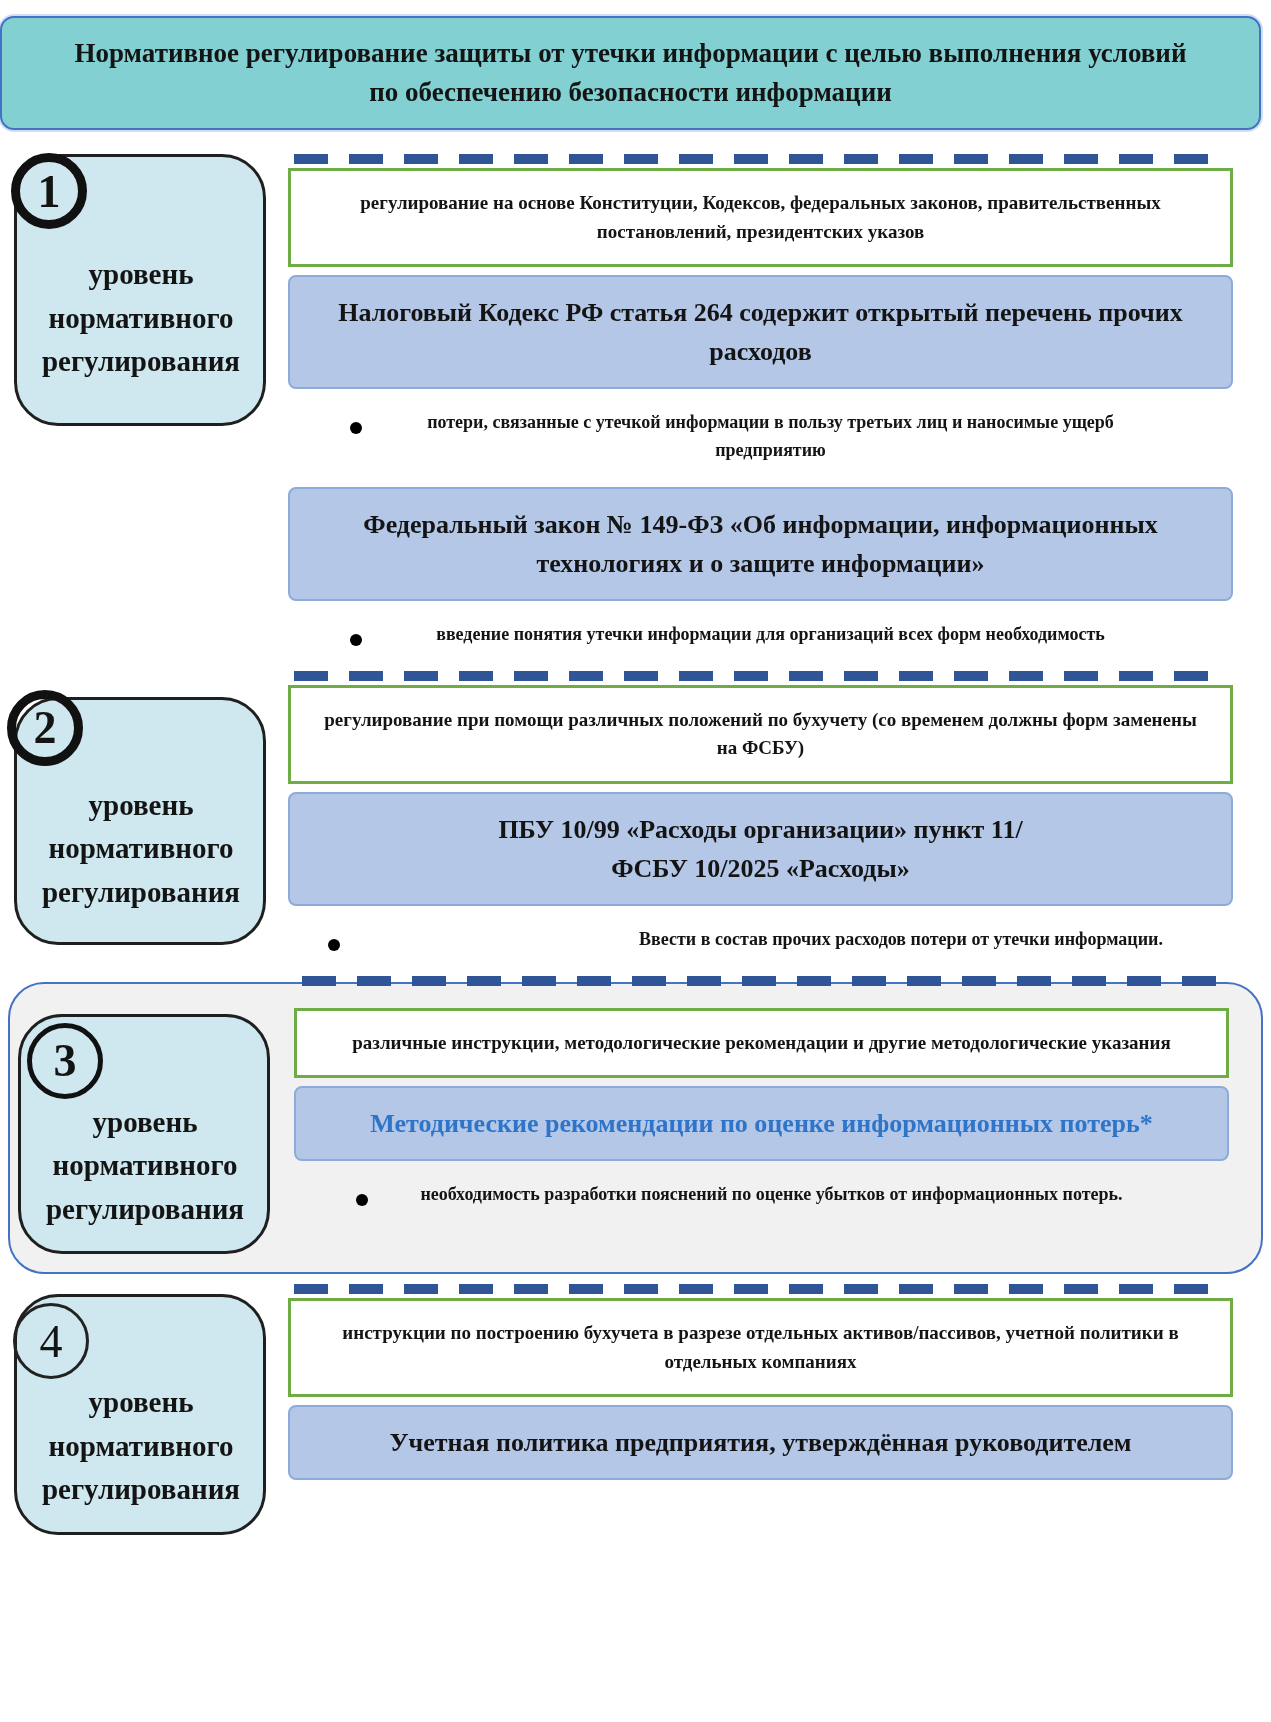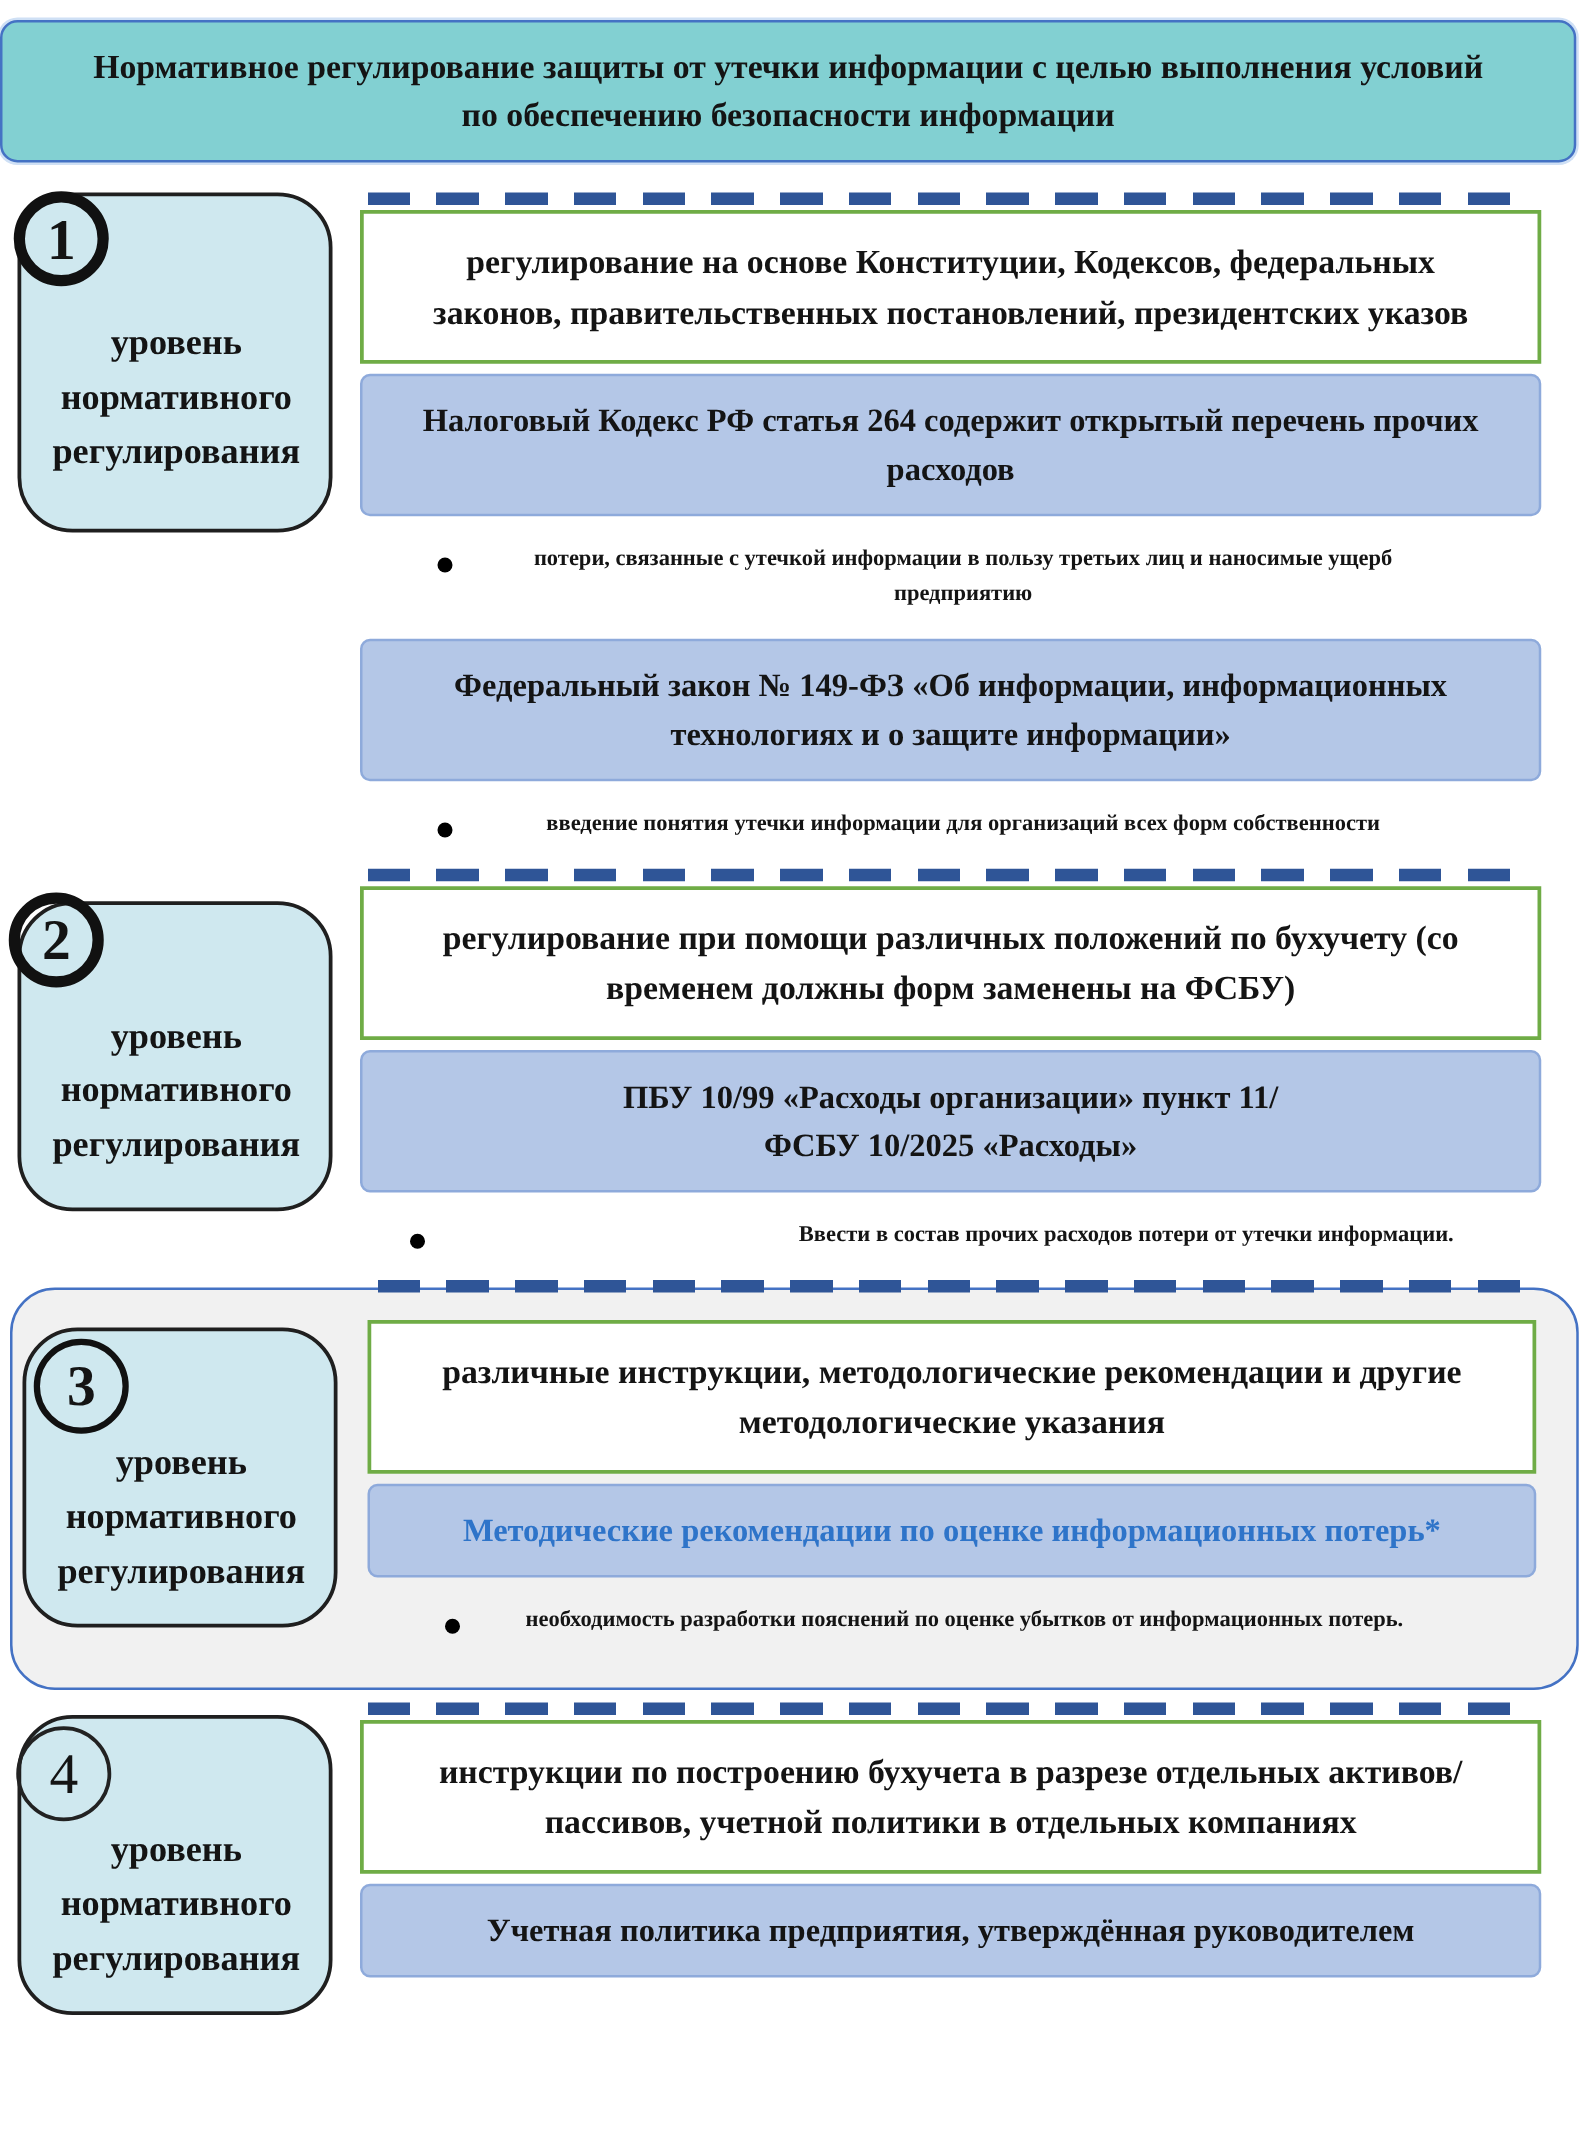--- a/index.html
+++ b/index.html
@@ -79,21 +79,21 @@
     background:repeating-linear-gradient(90deg,
       var(--dash-blue) 0 34px, transparent 34px 55px);
     margin:0 6px 4px 6px;
   }
   
   .green-box{
     background:#ffffff;
     border:3px solid var(--green-border);
     padding:18px 30px;
     text-align:center;
-    font-size:27px;
+    font-size:19px;
     line-height:1.5;
   }
   .blue-box{
     background:var(--blue-box-fill);
     border:2px solid var(--blue-box-border);
     border-radius:8px;
     padding:16px 30px;
     margin-top:8px;
     text-align:center;
     font-size:26px;
@@ -153,21 +153,21 @@
     <div class="dash-line"></div>
     <div class="green-box">регулирование на основе Конституции, Кодексов, федеральных законов, правительственных постановлений, президентских указов</div>
     <div class="blue-box">Налоговый Кодекс РФ статья 264 содержит открытый перечень прочих расходов</div>
     <div class="bullet">
       <span class="dot"></span>
       <div class="bullet-text">потери, связанные с утечкой информации в пользу третьих лиц и наносимые ущерб предприятию</div>
     </div>
     <div class="blue-box">Федеральный закон № 149-ФЗ «Об информации, информационных технологиях и о защите информации»</div>
     <div class="bullet">
       <span class="dot"></span>
-      <div class="bullet-text">введение понятия утечки информации для организаций всех форм собственности</div>
+      <div class="bullet-text">введение понятия утечки информации для организаций всех форм необходимость</div>
     </div>
   </div>
 </div>
 
 <div class="section">
   <div class="badge-col">
     <div class="badge h2">
       <div class="num-circle">
         <span>2</span>
       </div>

